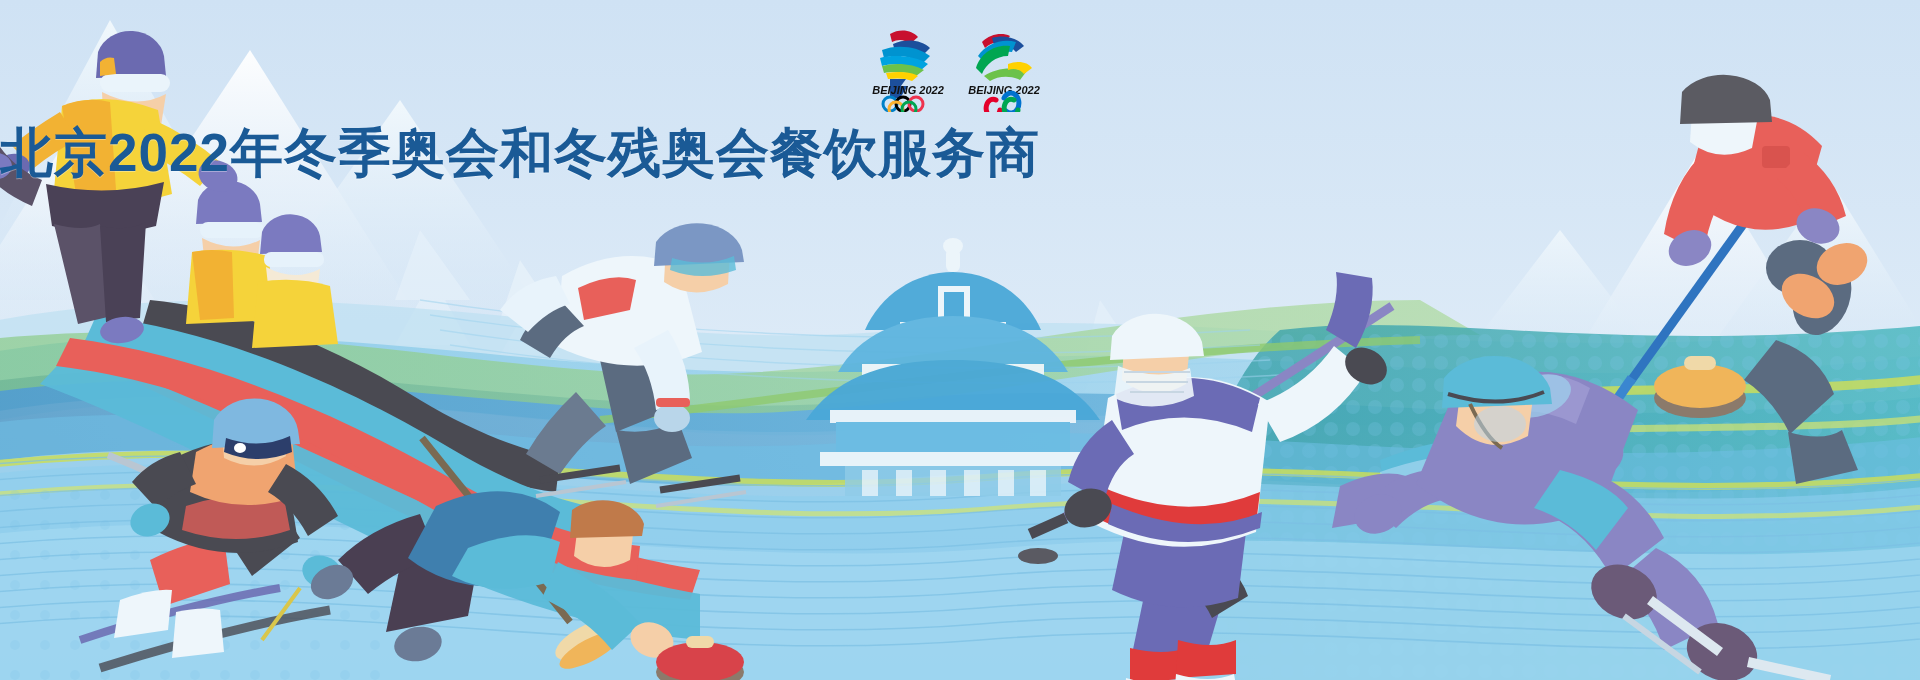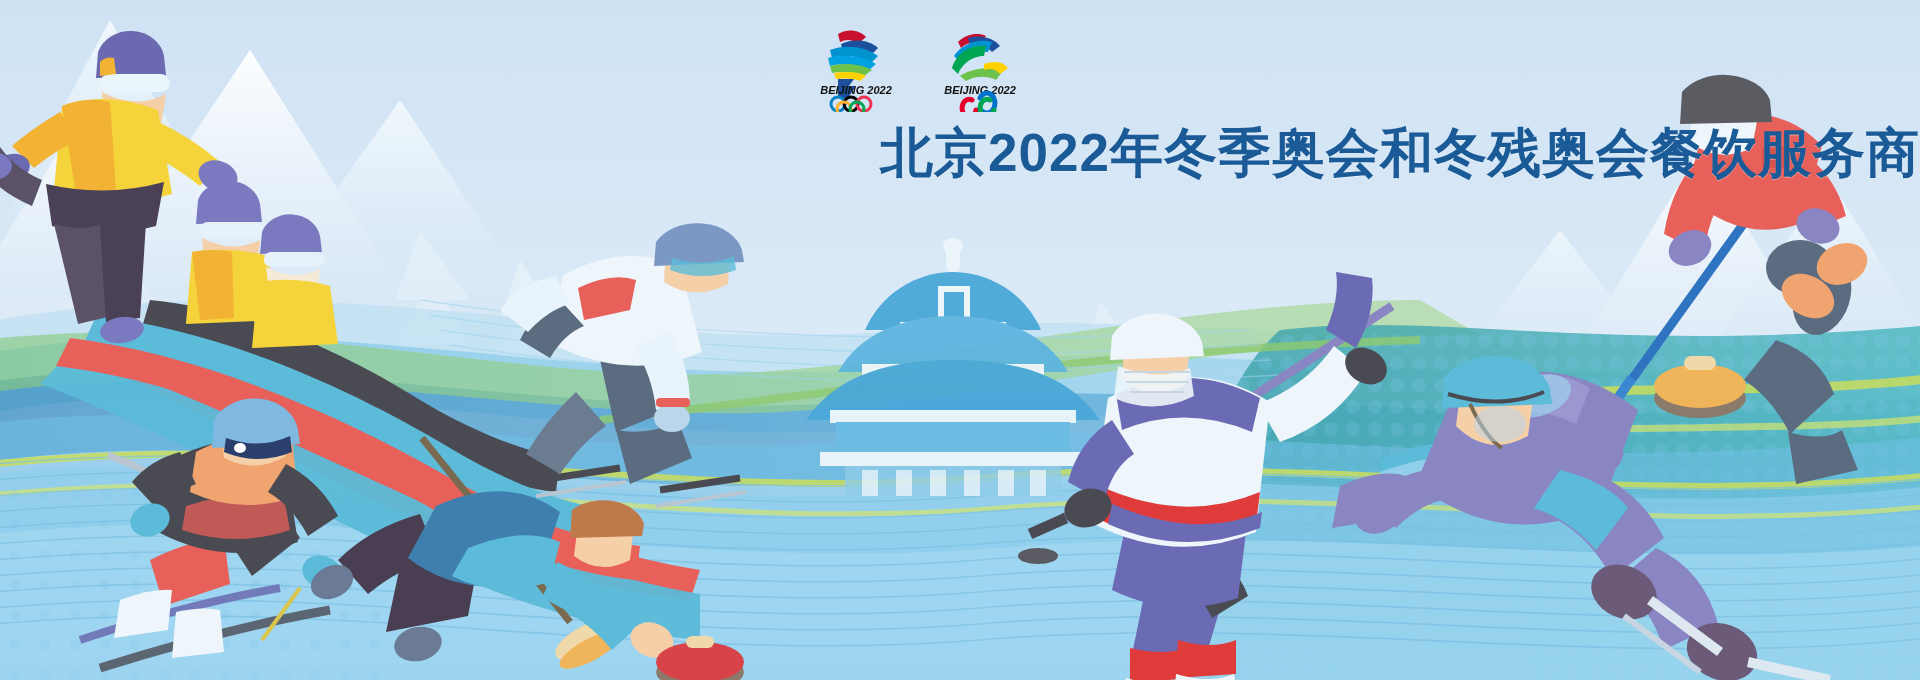--- a/index.html
+++ b/index.html
@@ -4,27 +4,27 @@
 <title>Beijing 2022 Banner</title>
 <style>
   html,body{margin:0;padding:0;background:#ffffff;}
   body{font-family:"Liberation Sans","DejaVu Sans",sans-serif;}
   #banner{
     position:relative;width:1920px;height:680px;overflow:hidden;
     background:linear-gradient(177deg,#cfe2f4 0%,#d9e9f7 32%,#dceaf7 55%,#cfe4f4 78%,#c3dcf0 100%);
   }
   #banner svg.layer{position:absolute;left:0;top:0;width:1920px;height:680px;display:block;}
   #emblems{
-    position:absolute;left:808px;top:24px;width:220px;height:88px;
-    display:flex;align-items:flex-start;justify-content:space-between;
+    position:absolute;left:832px;top:24px;width:220px;height:88px;
+    display:flex;align-items:flex-start;justify-content:flex-end;
   }
   .emblem{width:96px;height:88px;position:relative;}
   .emblem svg{display:block;width:96px;height:88px;}
   #headline{
-    position:absolute;left:0;top:118px;width:1920px;text-align:right;
+    position:absolute;left:0;top:118px;width:1920px;text-align:left;
     font-family:"Liberation Sans","DejaVu Sans",sans-serif;
     font-size:53px;font-weight:bold;letter-spacing:1px;
     color:#1a5a96;
     text-shadow:0 1px 0 rgba(255,255,255,.35);
     white-space:nowrap;
   }
 </style>
 </head>
 <body>
 

